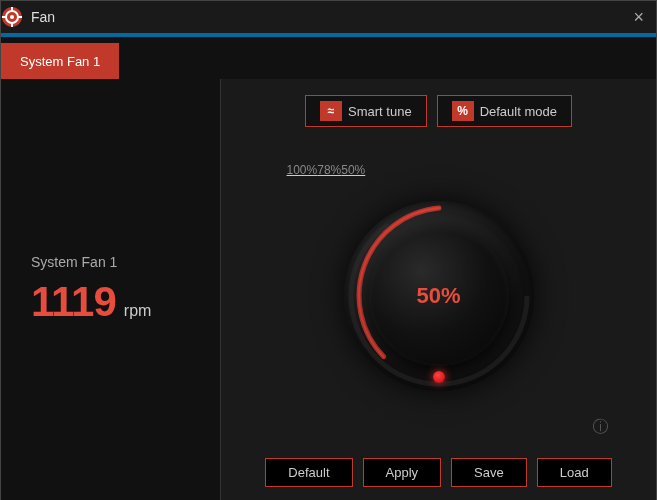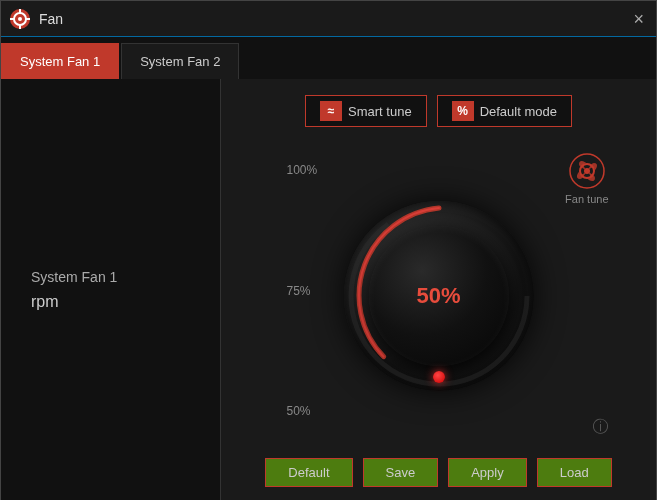--- a/index.html
+++ b/index.html
@@ -16,22 +16,22 @@
       height: 500px;
       background: #1a1a1a;
       border: 1px solid #444;
       position: relative;
     }
     .title-bar {
       background: #1a1a1a;
       height: 36px;
       display: flex;
       align-items: center;
-      padding: 0 8px;
-      border-bottom: 1px solid #0369a1;
+      padding: 0 0;
+      border-bottom: 4px solid #0369a1;
       position: relative;
     }
     .title-bar-logo {
       width: 22px;
       height: 22px;
       margin-right: 8px;
     }
     .title-text {
       color: #ddd;
       font-size: 14px;
@@ -147,23 +147,24 @@
       justify-content: center;
       align-items: center;
       flex: 1;
     }
     .scale-labels {
       position: absolute;
       left: 18px;
       top: 0;
       height: 100%;
       display: flex;
-      flex-direction: column;
+      flex-direction: row;
       justify-content: space-between;
       padding: 20px 0 30px;
+      text-decoration: underline;
     }
     .scale-label {
       color: #888;
       font-size: 12px;
     }
     .knob-container {
       position: relative;
       width: 190px;
       height: 190px;
     }
@@ -244,21 +245,21 @@
       cursor: pointer;
     }
     .bottom-buttons {
       display: flex;
       gap: 10px;
       margin-top: 10px;
     }
     .action-btn {
       padding: 6px 22px;
       border: 1.5px solid #c0392b;
-      background: #4d7c0f;
+      background: #000000;
       color: #ccc;
       font-size: 13px;
       cursor: pointer;
       min-width: 70px;
     }
   </style>
 </head>
 <body>
 
 <div class="window">
@@ -274,30 +275,28 @@
       <line x1="17" y1="11" x2="21" y2="11" stroke="#fff" stroke-width="2"></line>
     </svg>
     <span class="title-text">Fan</span>
     <button class="close-btn">×</button>
   </div>
 
   <div class="tab-bar">
     <div class="tab active">
       <span>System Fan 1</span>
     </div>
-    <div class="tab">
-      <span>System Fan 2</span>
-    </div>
   </div>
 
   <div class="content">
 
     <div class="left-panel">
       <div class="fan-name">System Fan 1</div>
       <div class="fan-rpm">
+        <span class="rpm-value">1119</span>
         <span class="rpm-unit">rpm</span>
       </div>
     </div>
 
     <div class="right-panel">
 
       <div class="mode-buttons">
         <button class="mode-btn">
           <span class="icon-box">≈</span>
           <span>Smart tune</span>
@@ -305,21 +304,21 @@
         <button class="mode-btn">
           <span class="icon-box">%</span>
           <span>Default mode</span>
         </button>
       </div>
 
       <div class="knob-area">
 
         <div class="scale-labels">
           <span class="scale-label">100%</span>
-          <span class="scale-label">75%</span>
+          <span class="scale-label">78%</span>
           <span class="scale-label">50%</span>
         </div>
 
         <div class="knob-container">
           <div class="knob-outer">
 
             <svg class="arc-svg" viewBox="0 0 190 190">
 
               <circle cx="95" cy="95" r="88" fill="none" stroke="#333" stroke-width="5" stroke-dasharray="360" stroke-dashoffset="0" opacity="0.4"></circle>
 
@@ -330,40 +329,27 @@
               <path d="M 39.6 155.6 A 88 88 0 0 1 95 7" fill="none" stroke="#ff4444" stroke-width="2" stroke-linecap="round" opacity="0.5"></path>
             </svg>
             <div class="knob-inner">
               <span class="knob-percent">50%</span>
             </div>
 
             <div class="indicator-dot"></div>
           </div>
         </div>
 
-        <div class="fan-tune">
-          <svg class="fan-tune-icon" viewBox="0 0 36 36">
-            <circle cx="18" cy="18" r="17" fill="#1a1a1a" stroke="#c0392b" stroke-width="1.5"></circle>
-            <circle cx="18" cy="18" r="7" fill="none" stroke="#c0392b" stroke-width="2"></circle>
-            <circle cx="18" cy="18" r="3" fill="#c0392b"></circle>
-
-            <path d="M18 11 C16 8 10 6 10 11 C10 14 14 15 18 18 C14 14 13 9 18 11Z" fill="#c0392b" opacity="0.8"></path>
-            <path d="M25 18 C28 16 30 10 25 10 C22 10 21 14 18 18 C22 14 27 13 25 18Z" fill="#c0392b" opacity="0.8"></path>
-            <path d="M18 25 C20 28 26 30 26 25 C26 22 22 21 18 18 C22 22 23 27 18 25Z" fill="#c0392b" opacity="0.8"></path>
-            <path d="M11 18 C8 20 6 26 11 26 C14 26 15 22 18 18 C14 22 9 23 11 18Z" fill="#c0392b" opacity="0.8"></path>
-          </svg>
-          <span class="fan-tune-label">Fan tune</span>
-        </div>
 
         <div class="info-icon">ⓘ</div>
 
       </div>
 
       <div class="bottom-buttons">
         <button class="action-btn">Default</button>
+        <button class="action-btn">Apply</button>
         <button class="action-btn">Save</button>
-        <button class="action-btn">Apply</button>
         <button class="action-btn">Load</button>
       </div>
 
     </div>
   </div>
 </div>
 
 </body></html>

